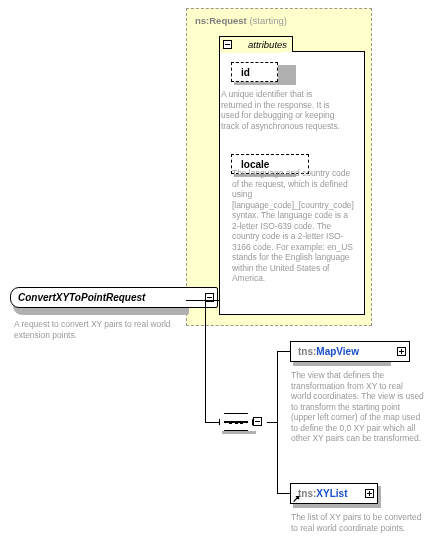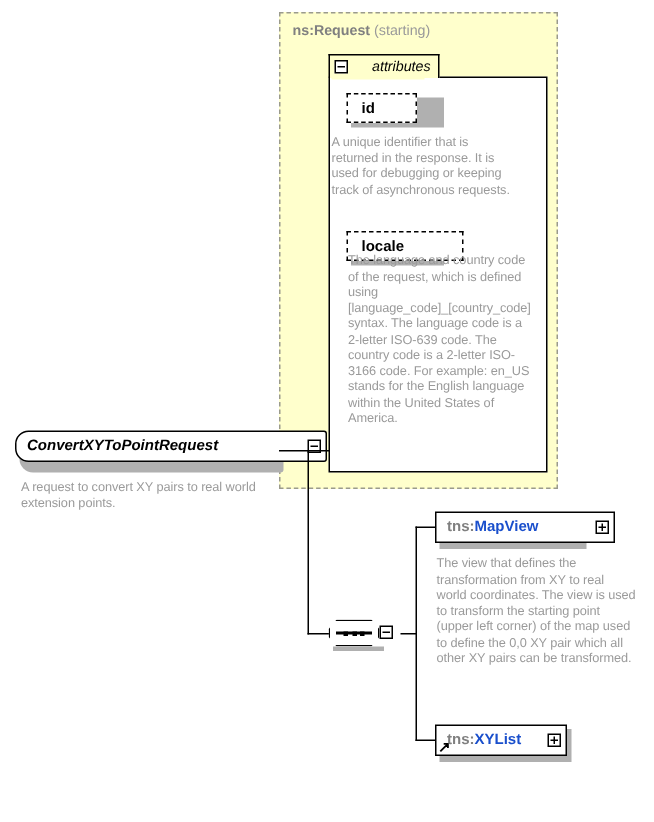--- a/index.html
+++ b/index.html
@@ -308,14 +308,15 @@
   <div class="abs doc" style="left:291px; top:370px; width:133px;">The view that defines the transformation from XY to real world coordinates. The view is used to transform the starting point (upper left corner) of the map used to define the 0,0 XY pair which all other XY pairs can be transformed.</div>
 
   <div class="abs node-shadow" style="left:293px; top:486px; width:88px; height:22px;"></div>
   <div class="abs elem-node" style="left:290px; top:483px; width:88px; position:absolute;">
     <span>
       <span class="pfx">tns:</span><span class="nm">XYList</span>
     </span>
     <span class="toggle plus"></span>
     <span class="ref-arrow">↗</span>
   </div>
+  <div class="abs doc" style="left:291px; top:512px; width:133px;">The list of XY pairs to be converted to real world coordinate points.</div>
 
 </div>
 
 </body></html>

